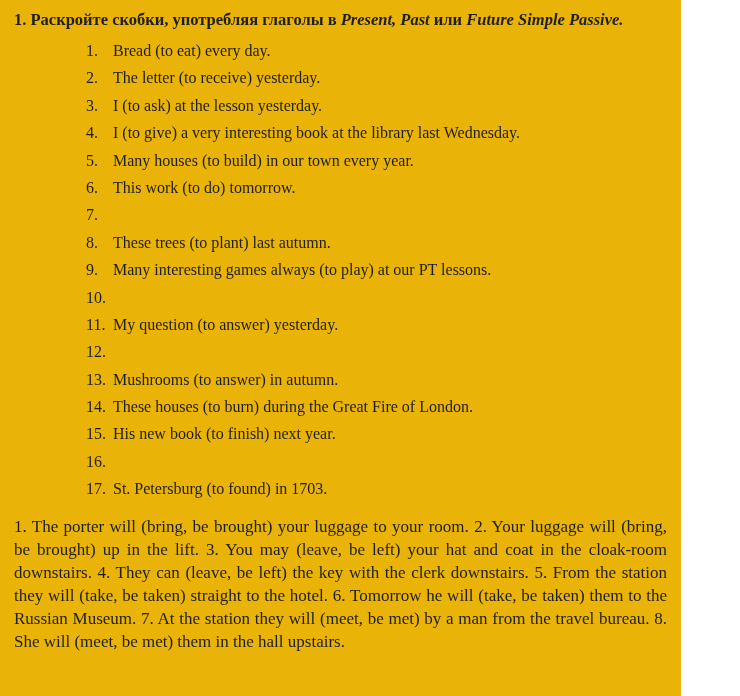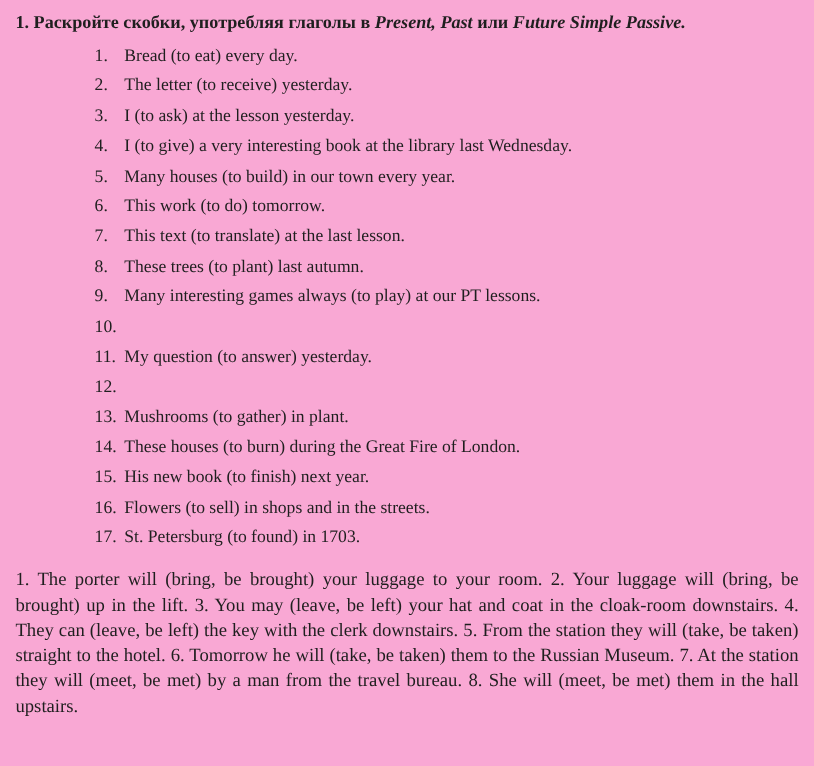--- a/index.html
+++ b/index.html
@@ -1,20 +1,20 @@
 <!DOCTYPE html>
 <html><head>
 <meta charset="utf-8">
 <style>
   html, body { margin: 0; padding: 0; }
   .page {
     position: relative;
-    width: 740px;
+    width: 681px;
     height: 696px;
-    background: #f9a8d4;
+    background: #eab308;
     font-family: "Liberation Serif", serif;
     color: #1f1f1f;
     overflow: hidden;
     box-sizing: border-box;
   }
   .heading1 {
     margin: 0;
     padding: 9px 14px 0 14px;
     font-size: 16.5px;
     line-height: 22px;
@@ -78,21 +78,20 @@
     <li class="ex-item">
         <span class="num">5.</span>
         <span class="txt">Many houses (to build) in our town every year.</span>
       </li>
     <li class="ex-item">
         <span class="num">6.</span>
         <span class="txt">This work (to do) tomorrow.</span>
       </li>
     <li class="ex-item">
         <span class="num">7.</span>
-        <span class="txt">This text (to translate) at the last lesson.</span>
       </li>
     <li class="ex-item">
         <span class="num">8.</span>
         <span class="txt">These trees (to plant) last autumn.</span>
       </li>
     <li class="ex-item">
         <span class="num">9.</span>
         <span class="txt">Many interesting games always (to play) at our PT lessons.</span>
       </li>
     <li class="ex-item">
@@ -100,33 +99,32 @@
       </li>
     <li class="ex-item">
         <span class="num">11.</span>
         <span class="txt">My question (to answer) yesterday.</span>
       </li>
     <li class="ex-item">
         <span class="num">12.</span>
       </li>
     <li class="ex-item">
         <span class="num">13.</span>
-        <span class="txt">Mushrooms (to gather) in plant.</span>
+        <span class="txt">Mushrooms (to answer) in autumn.</span>
       </li>
     <li class="ex-item">
         <span class="num">14.</span>
         <span class="txt">These houses (to burn) during the Great Fire of London.</span>
       </li>
     <li class="ex-item">
         <span class="num">15.</span>
         <span class="txt">His new book (to finish) next year.</span>
       </li>
     <li class="ex-item">
         <span class="num">16.</span>
-        <span class="txt">Flowers (to sell) in shops and in the streets.</span>
       </li>
     <li class="ex-item">
         <span class="num">17.</span>
         <span class="txt">St. Petersburg (to found) in 1703.</span>
       </li>
   </ol>
 
 
   <p class="para">1. The porter will (bring, be brought) your luggage to your room. 2. Your luggage will (bring, be brought) up in the lift. 3. You may (leave, be left) your hat and coat in the cloak-room downstairs. 4. They can (leave, be left) the key with the clerk downstairs. 5. From the station they will (take, be taken) straight to the hotel. 6. Tomorrow he will (take, be taken) them to the Russian Museum. 7. At the station they will (meet, be met) by a man from the travel bureau. 8. She will (meet, be met) them in the hall upstairs.</p>
 

